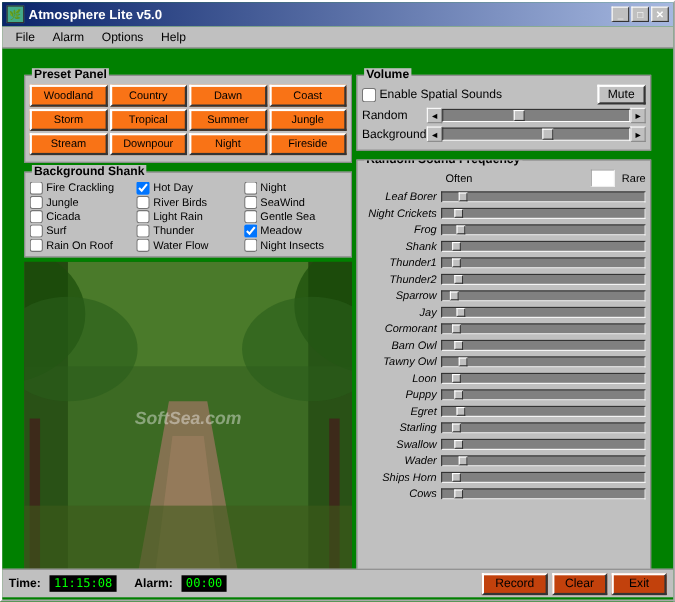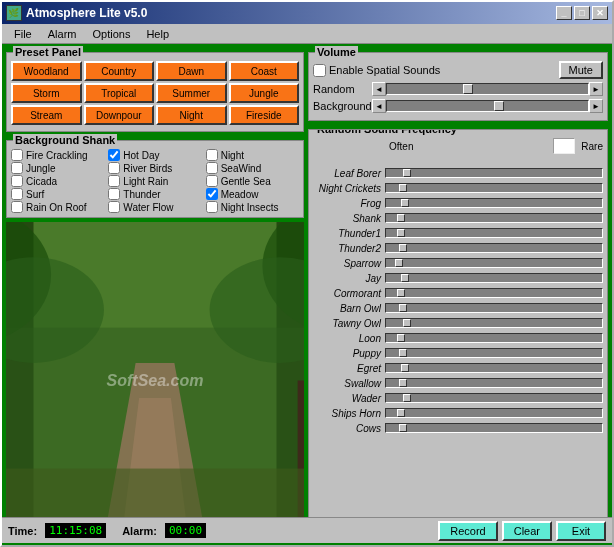--- a/index.html
+++ b/index.html
@@ -73,21 +73,21 @@
     }
     .menu-item {
       padding: 2px 8px;
       font-size: 11px;
       cursor: pointer;
       color: #000;
     }
     .main-content {
       display: flex;
       gap: 4px;
-      padding: 4px;
+      padding: 20px;
       height: calc(547px - 44px);
     }
     .left-panel {
       width: 298px;
       display: flex;
       flex-direction: column;
       gap: 4px;
     }
     .right-panel {
       flex: 1;
@@ -173,21 +173,21 @@
       color: #00ff00;
       padding: 1px 4px;
       font-family: monospace;
     }
     .status-buttons {
       margin-left: auto;
       display: flex;
       gap: 4px;
     }
     .action-btn {
-      background: #5eead4;
+      background: #c2410c;
       border: 2px outset;
       border-color: #fff #888 #888 #fff;
       font-size: 11px;
       padding: 2px 10px;
       cursor: pointer;
       color: #000;
       min-width: 50px;
     }
     .volume-row {
       display: flex;
@@ -489,21 +489,21 @@
           <div class="slider-container">
             <div class="slider-arrow">◄</div>
             <div class="slider-track">
               <div class="slider-thumb" style="left:53%;"></div>
             </div>
             <div class="slider-arrow">►</div>
           </div>
         </div>
       </div>
 
-      <div class="grouped-box" style="flex:1; overflow:hidden; display:flex; flex-direction:column;gap:10px;">
+      <div class="grouped-box" style="flex:1; overflow:hidden; display:flex; flex-direction:column;">
         <span class="grouped-box-title">Random Sound Frequency</span>
         <div class="freq-header">
           <span style="width:72px;"></span>
           <span style="flex:1; font-size:10px; text-align:left; padding-left:4px;">Often</span>
           <input class="freq-num-box" type="text" style="width: 22px; height: 16px; background: rgb(255, 255, 255); border: 1px inset; text-align: center; font-size: 10px;">
           <span style="font-size:10px; padding-left:2px;">Rare</span>
         </div>
         <div style="overflow-y:auto; flex:1;">
 
           <div class="freq-row">
@@ -581,20 +581,26 @@
           <div class="freq-row">
             <span class="freq-name">Puppy</span>
             <div class="freq-slider">
                 <div class="freq-slider-thumb" style="left:6%;"></div>
               </div>
           </div>
           <div class="freq-row">
             <span class="freq-name">Egret</span>
             <div class="freq-slider">
                 <div class="freq-slider-thumb" style="left:7%;"></div>
+              </div>
+          </div>
+          <div class="freq-row">
+            <span class="freq-name">Starling</span>
+            <div class="freq-slider">
+                <div class="freq-slider-thumb" style="left:5%;"></div>
               </div>
           </div>
           <div class="freq-row">
             <span class="freq-name">Swallow</span>
             <div class="freq-slider">
                 <div class="freq-slider-thumb" style="left:6%;"></div>
               </div>
           </div>
           <div class="freq-row">
             <span class="freq-name">Wader</span>

